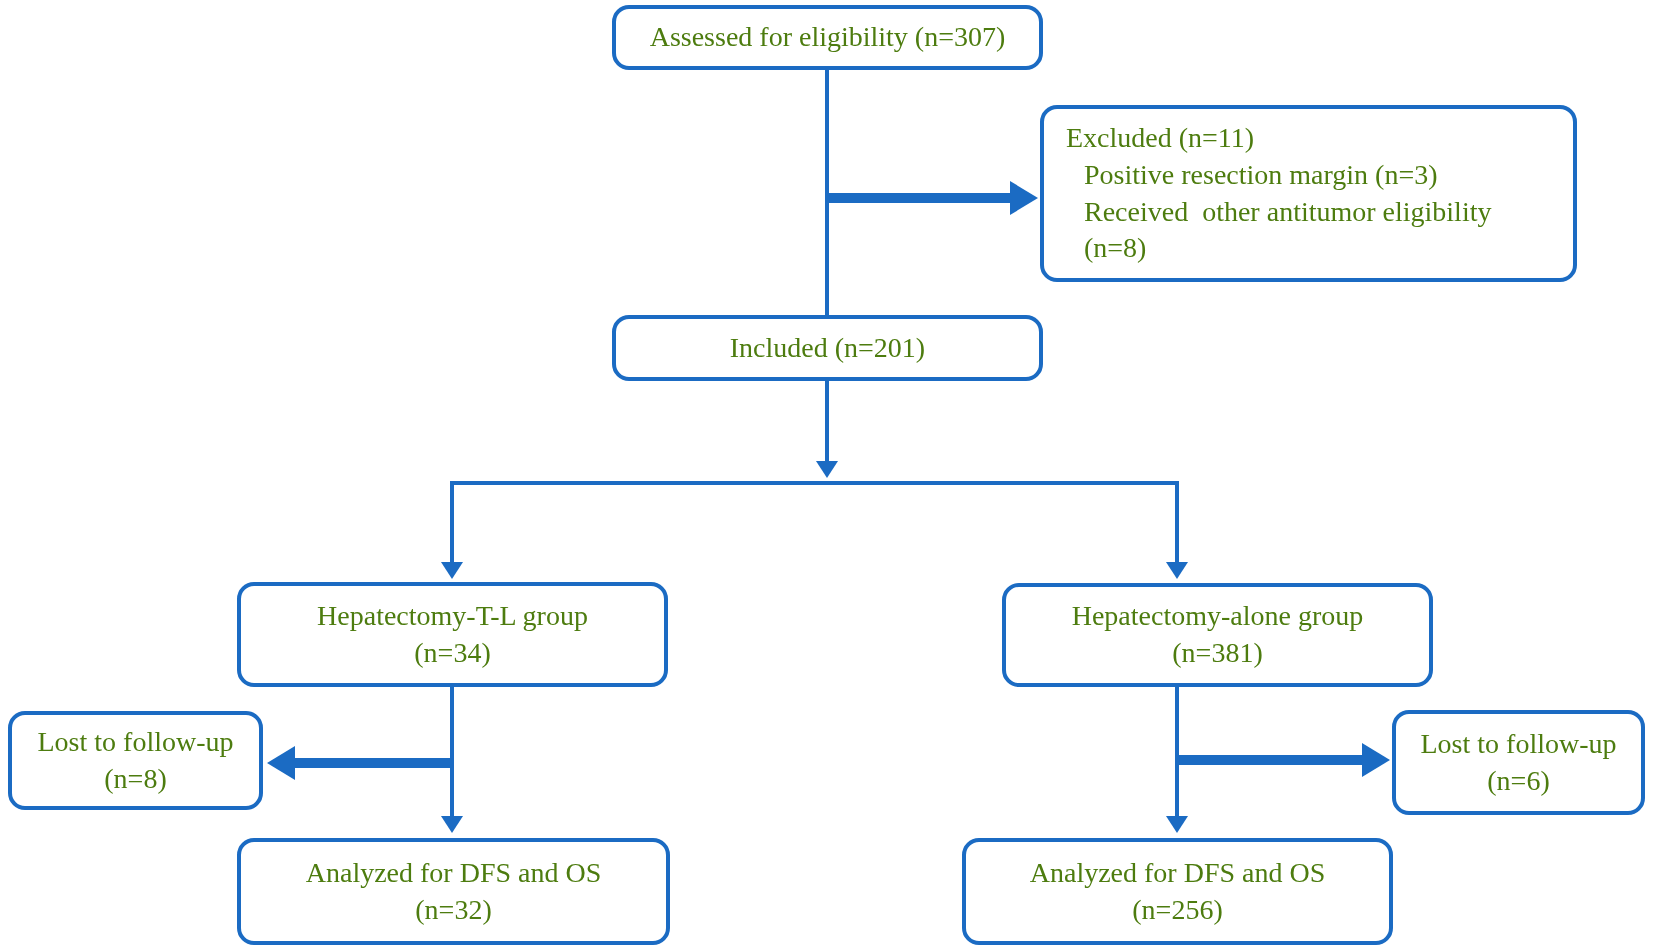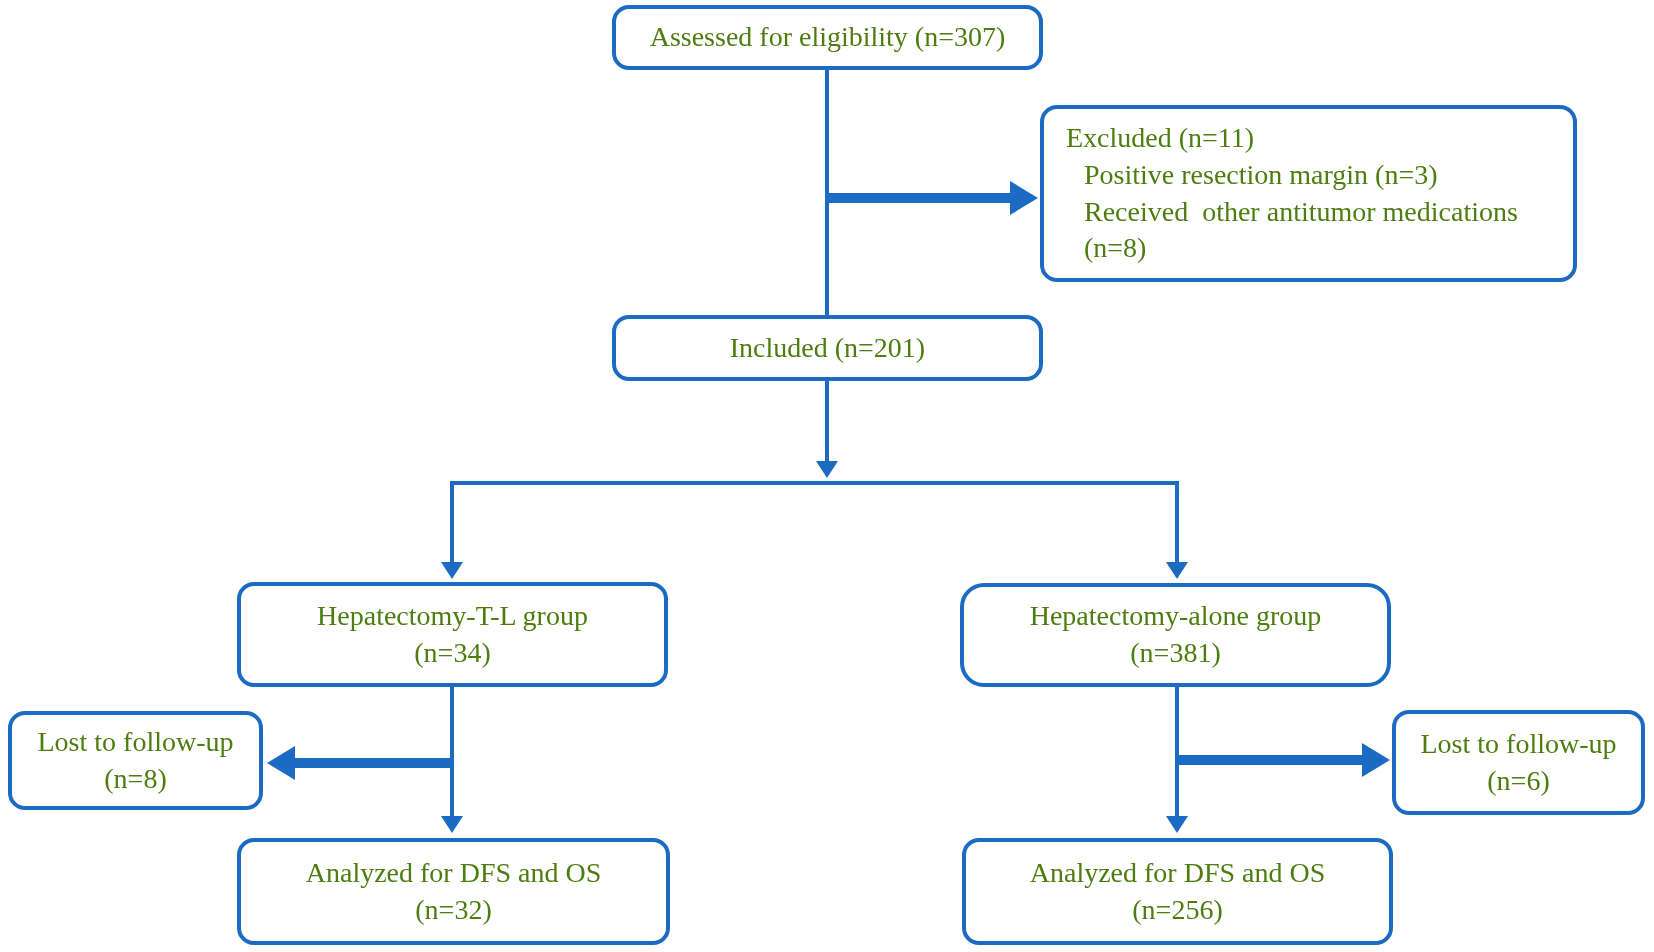--- a/index.html
+++ b/index.html
@@ -67,34 +67,34 @@
   <div class="hline" style="left:1177px; top:755px; width:185px; height:10px;"></div>
   <div class="arr-right" style="left:1362px; top:743px;"></div>
 
   <div class="box" style="left:612px; top:5px; width:431px; height:65px;">
     <span class="ln">Assessed for eligibility (n=307)</span>
   </div>
 
   <div class="box excluded" style="left:1040px; top:105px; width:537px; height:177px;">
     <span class="ln">Excluded (n=11)</span>
     <span class="ln indent">Positive resection margin (n=3)</span>
-    <span class="ln indent">Received  other antitumor medications</span>
+    <span class="ln indent">Received  other antitumor eligibility</span>
     <span class="ln indent">(n=8)</span>
   </div>
 
   <div class="box" style="left:612px; top:315px; width:431px; height:66px;">
     <span class="ln">Included (n=201)</span>
   </div>
 
   <div class="box" style="left:237px; top:582px; width:431px; height:105px;">
     <span class="ln">Hepatectomy-T-L group</span>
     <span class="ln">(n=34)</span>
   </div>
 
-  <div class="box" style="left:960px; top:583px; width:431px; height:104px;border-radius:24px;">
+  <div class="box" style="left:1002px; top:583px; width:431px; height:104px;">
     <span class="ln">Hepatectomy-alone group</span>
     <span class="ln">(n=381)</span>
   </div>
 
   <div class="box" style="left:8px; top:711px; width:255px; height:99px;">
     <span class="ln">Lost to follow-up</span>
     <span class="ln">(n=8)</span>
   </div>
 
   <div class="box" style="left:1392px; top:710px; width:253px; height:105px;">

